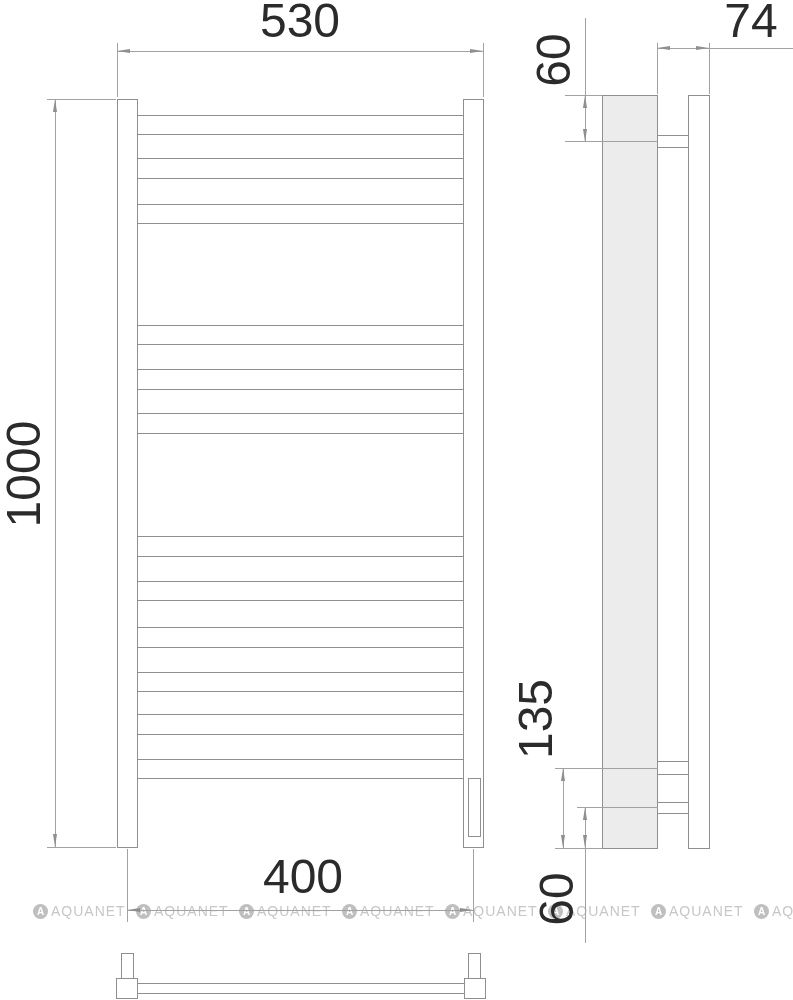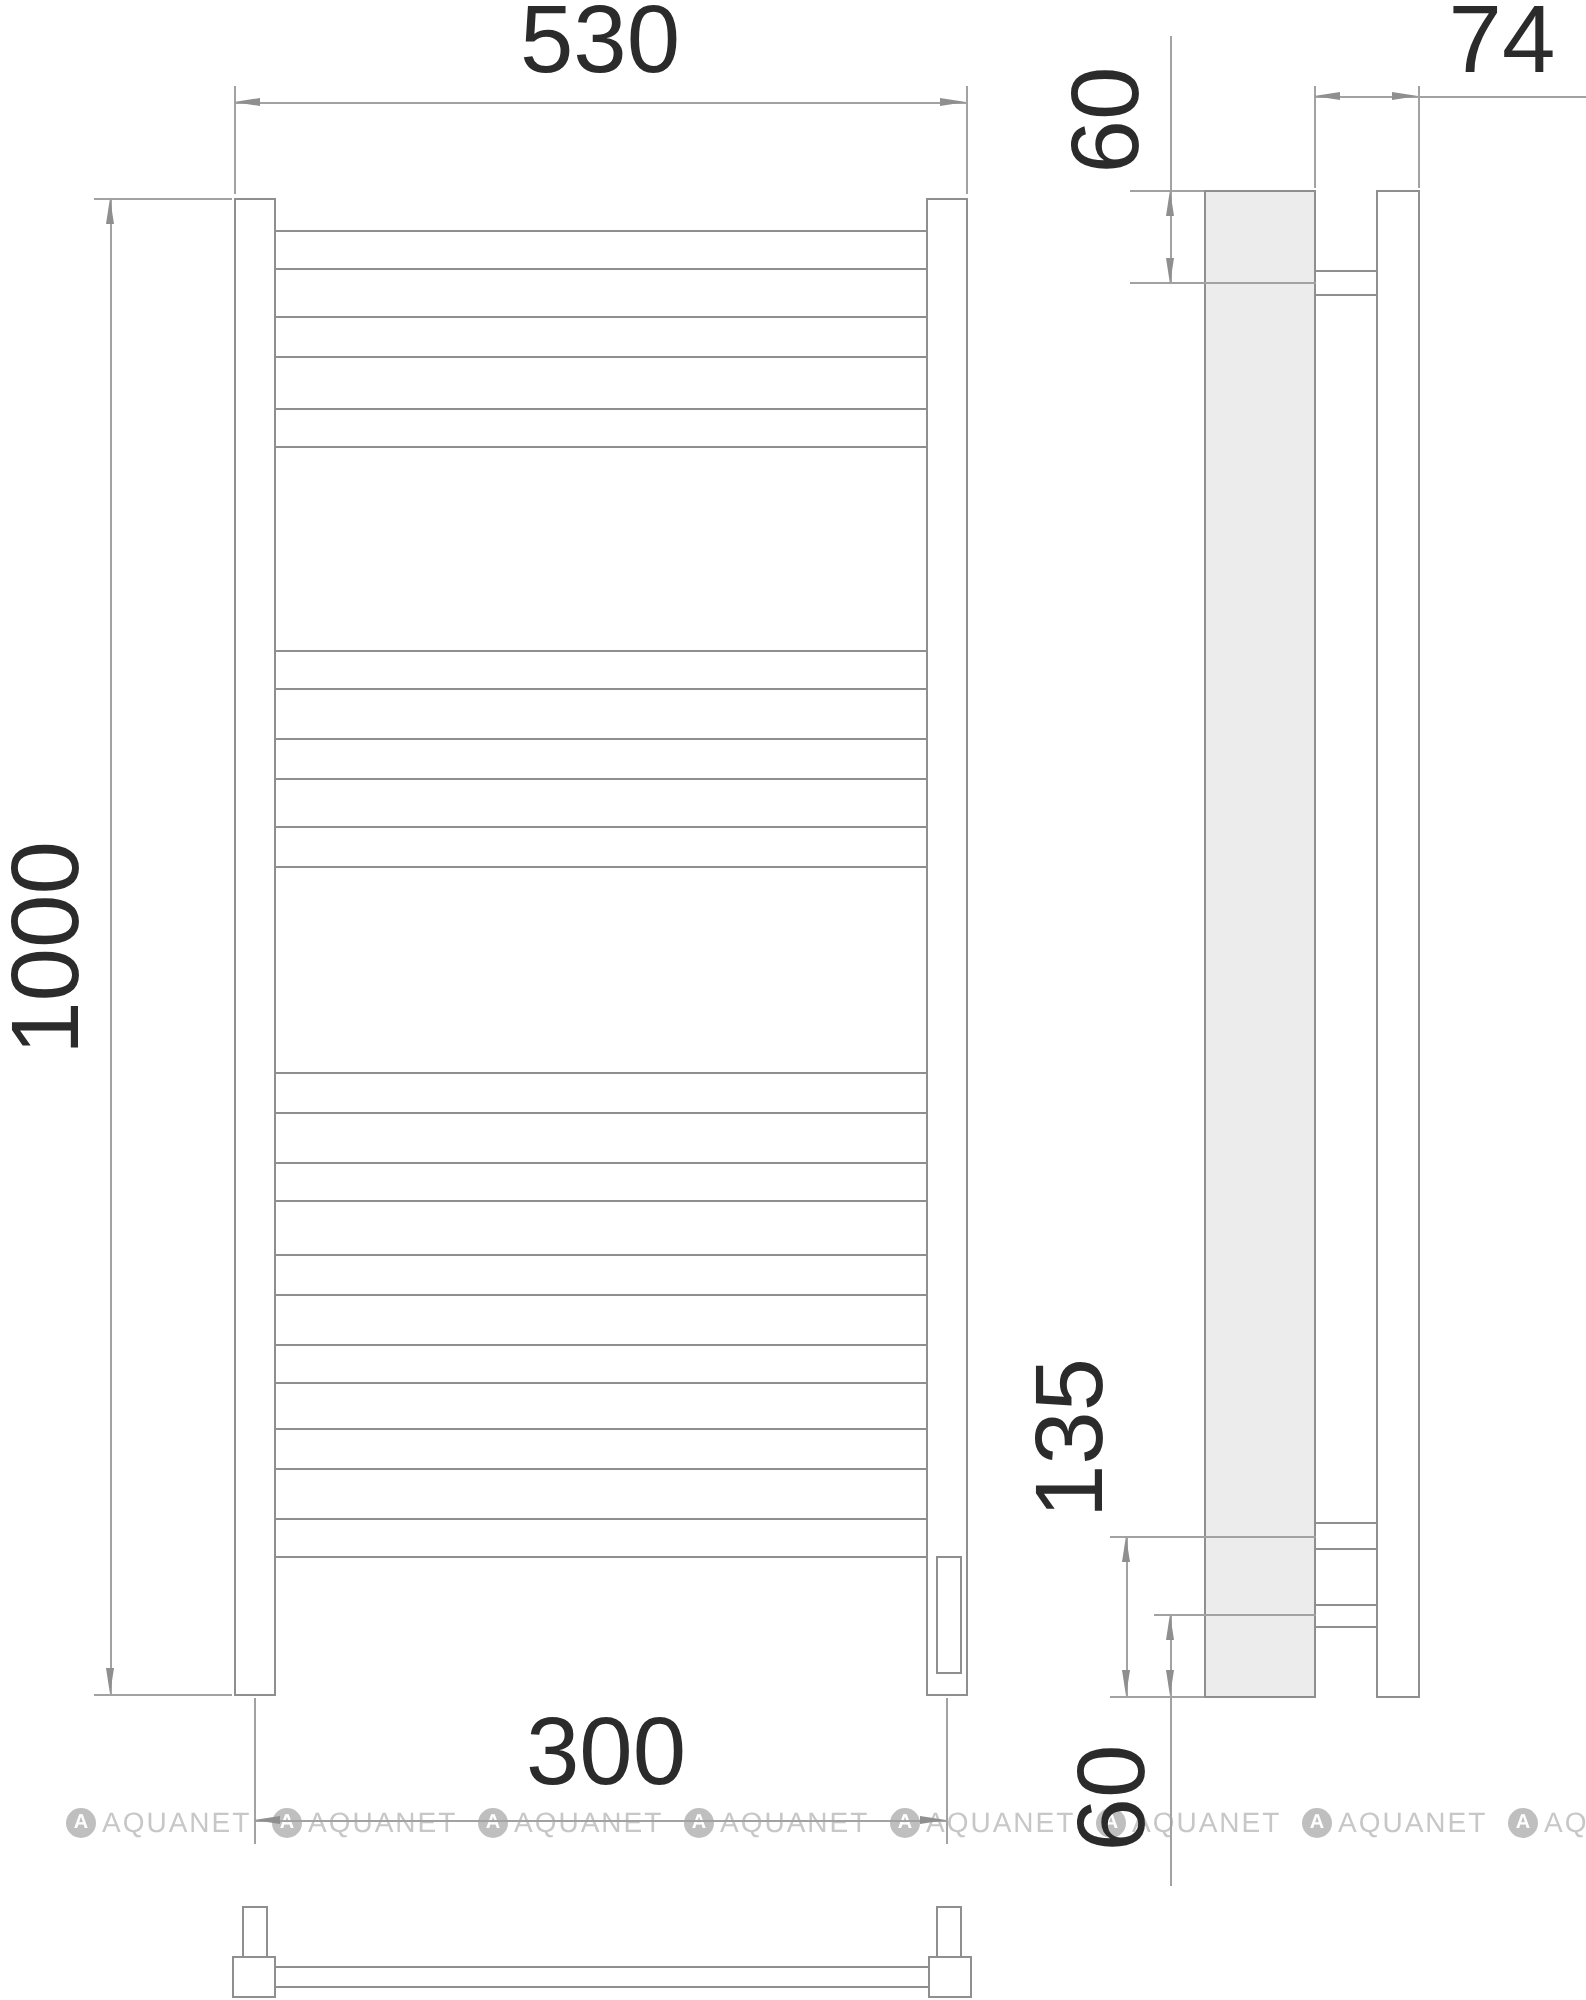--- a/index.html
+++ b/index.html
@@ -129,14 +129,14 @@
       <div class="ar" style="z-index: 4; left: 583px; top: 807px; border-left: 2.5px solid transparent; border-right: 2.5px solid transparent; border-bottom: 13px solid rgb(143, 143, 143);"></div>
       <div class="ar" style="z-index: 4; left: 583px; top: 835px; border-left: 2.5px solid transparent; border-right: 2.5px solid transparent; border-top: 13px solid rgb(143, 143, 143);"></div>
     </div>
 
   <div class="lbl" id="l-530">530</div>
   <div class="lbl" id="l-74">74</div>
   <div class="lbl rot" id="l-60t">60</div>
   <div class="lbl rot" id="l-1000">1000</div>
   <div class="lbl rot" id="l-135">135</div>
   <div class="lbl rot" id="l-60b">60</div>
-  <div class="lbl" id="l-500">300</div>
+  <div class="lbl" id="l-500">400</div>
 </div>
 
 </body></html>

